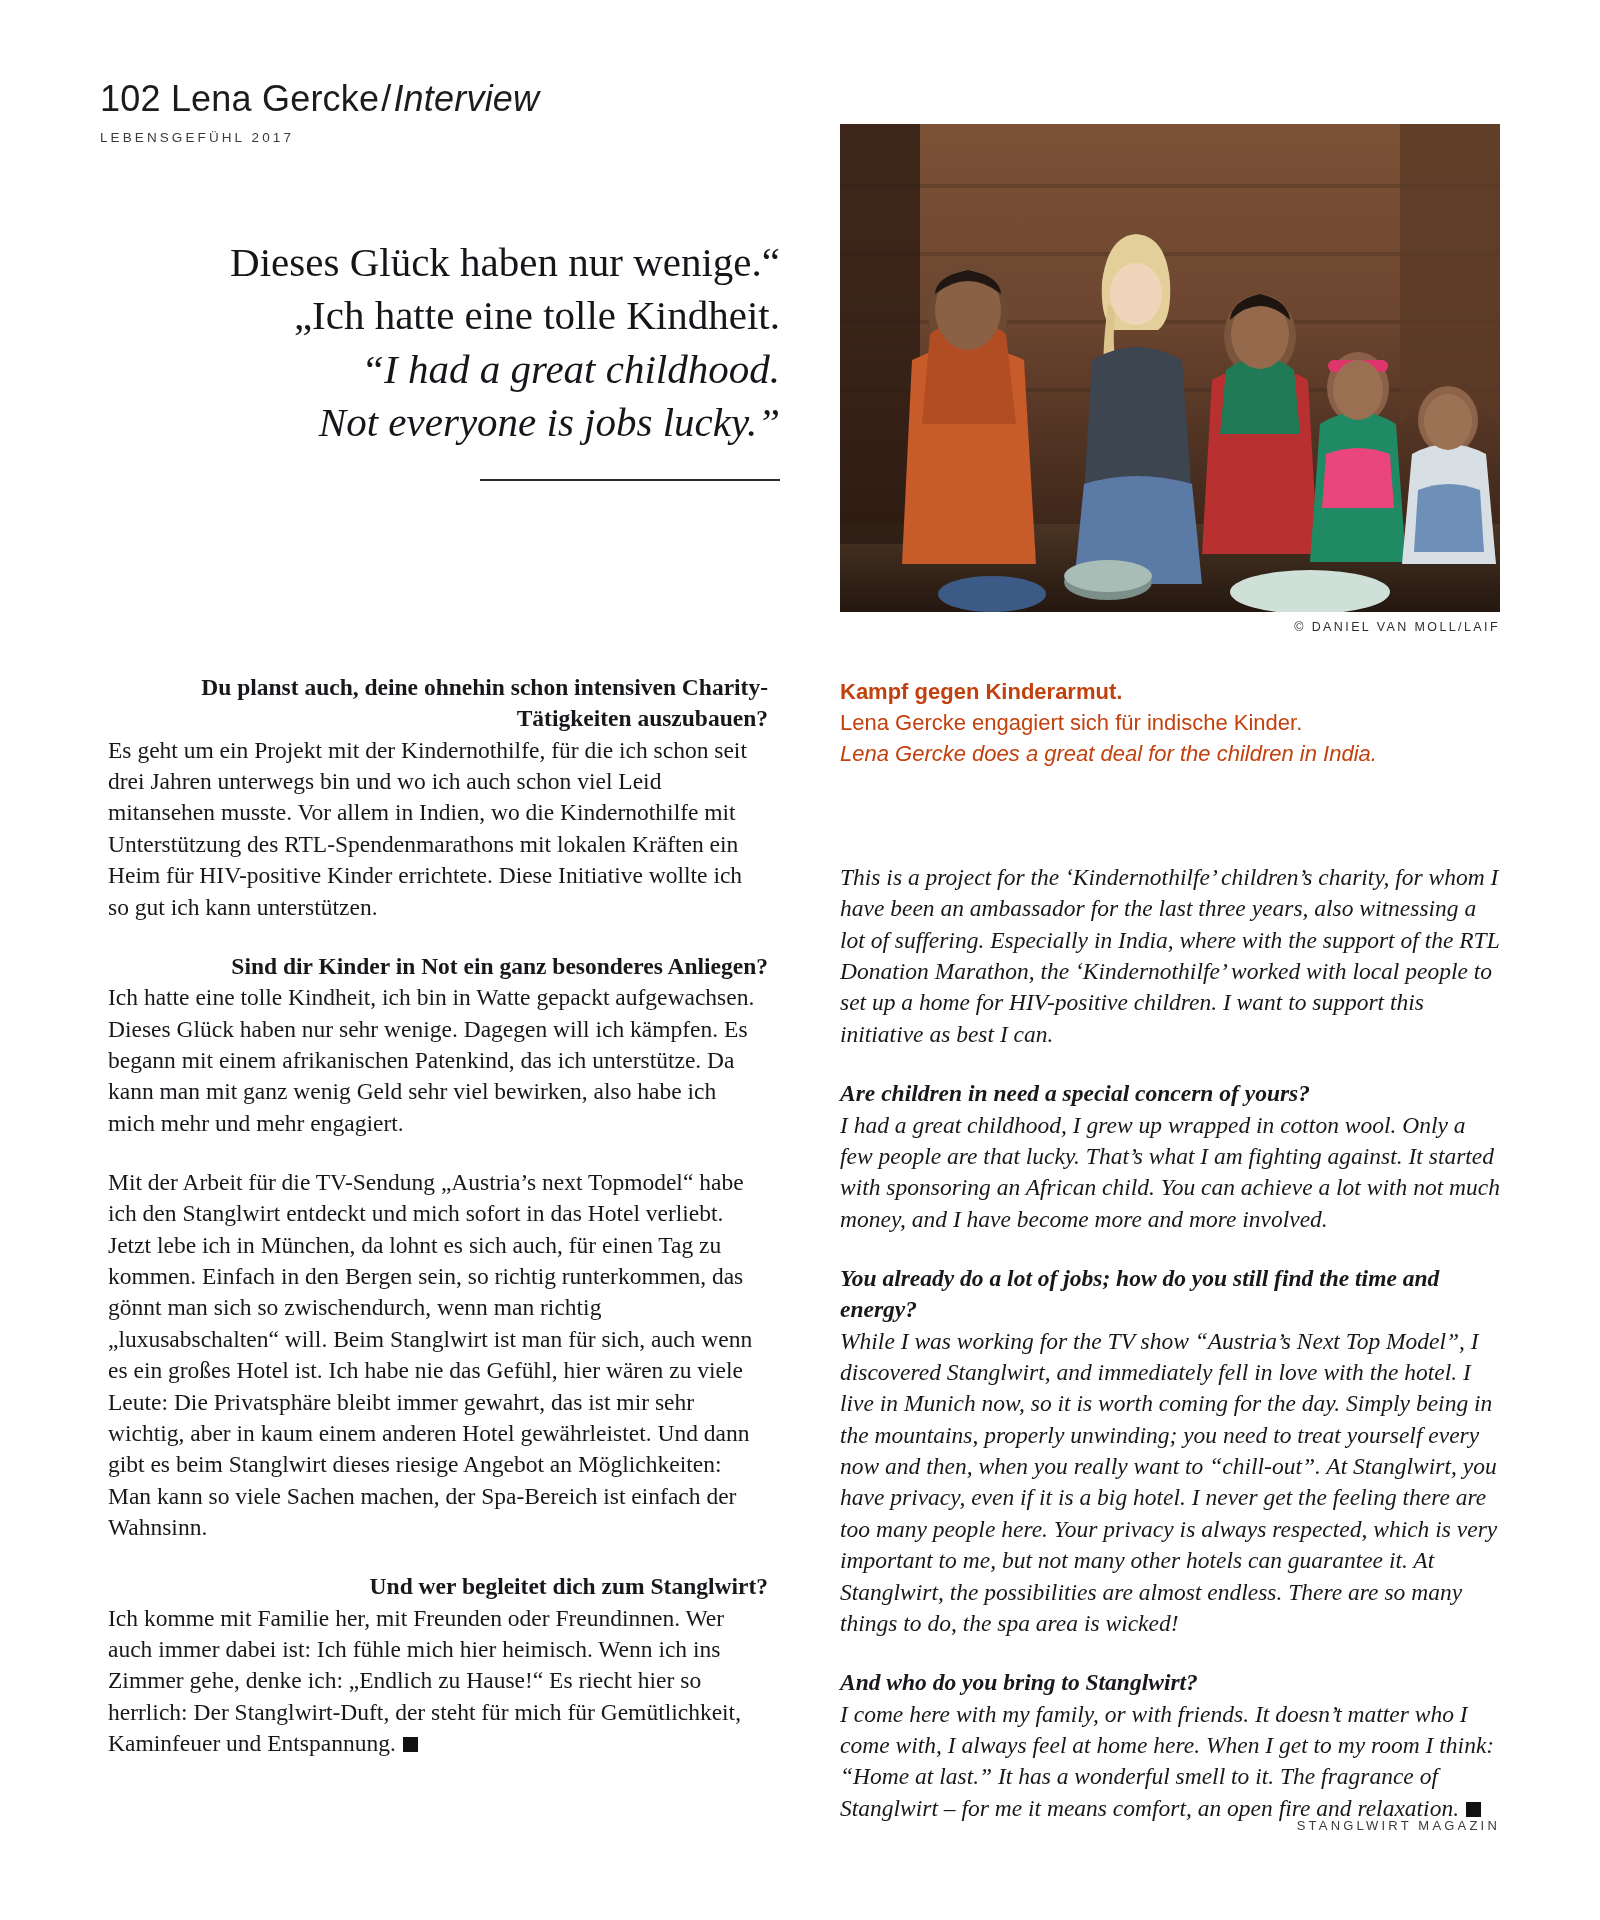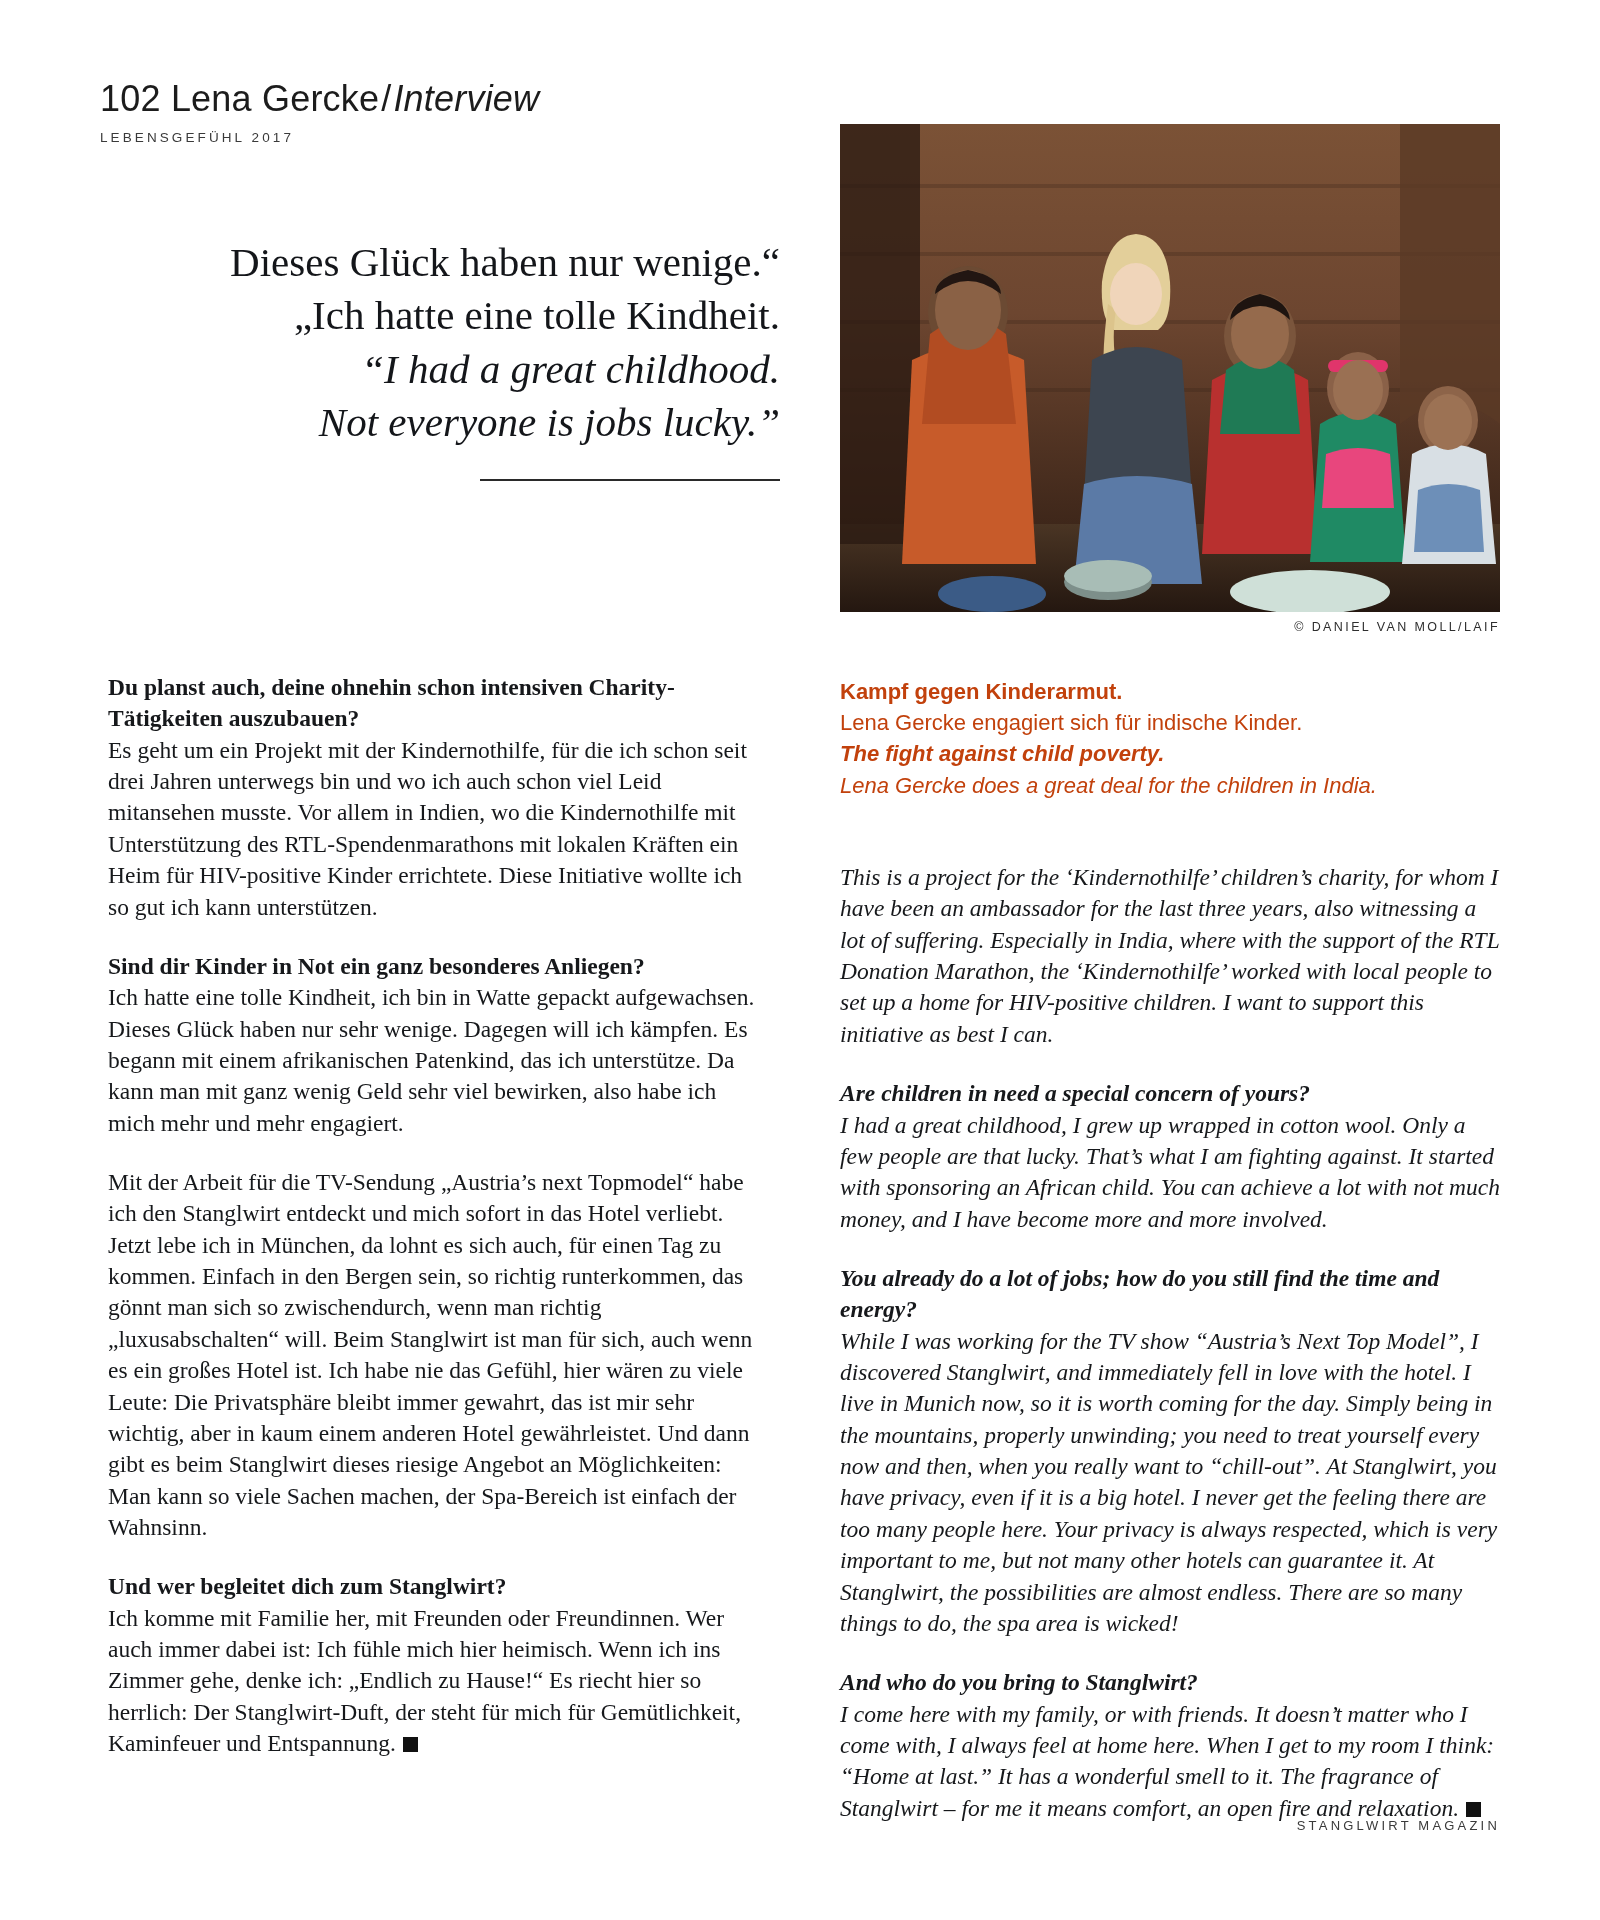--- a/index.html
+++ b/index.html
@@ -131,21 +131,21 @@
   .qa:last-child { margin-bottom: 0; }
 
   .q, .a {
     font-family: "Liberation Serif", serif;
     font-size: 23.5px;
     line-height: 1.335;
     color: #16181b;
     margin: 0;
     text-align: left;
   }
-  .col-de .q { font-weight: bold; }
+  .col-de .q { font-weight: bold; text-align: right; }
   .col-de .a { font-weight: normal; }
   .col-en .q { font-weight: bold; font-style: italic; }
   .col-en .a { font-weight: normal; font-style: italic; }
 
   .endmark {
     display: inline-block;
     width: 15px;
     height: 15px;
     background: #111111;
     margin-left: 7px;
@@ -261,21 +261,20 @@
 
         <rect x="0" y="0" width="660" height="488" fill="none"></rect>
       </svg>
     </div>
     <div class="photo-credit">© DANIEL VAN MOLL/LAIF</div>
   </div>
 
   <div class="caption">
     <div class="cap-de-title">Kampf gegen Kinderarmut.</div>
     <div class="cap-de-text">Lena Gercke engagiert sich für indische Kinder.</div>
-    <div class="cap-en-title">The fight against child poverty.</div>
     <div class="cap-en-text">Lena Gercke does a great deal for the children in India.</div>
   </div>
 
   <div class="col col-de" id="col-de">
       <div class="qa">
         <p class="q">Du planst auch, deine ohnehin schon intensiven Charity-Tätigkeiten auszubauen?</p>
         <p class="a">Es geht um ein Projekt mit der Kindernothilfe, für die ich schon seit drei Jahren unterwegs bin und wo ich auch schon viel Leid mitansehen musste. Vor allem in Indien, wo die Kindernothilfe mit Unterstützung des RTL-Spendenmarathons mit lokalen Kräften ein Heim für HIV-positive Kinder errichtete. Diese Initiative wollte ich so gut ich kann unterstützen.</p>
       </div>
       <div class="qa">
         <p class="q">Sind dir Kinder in Not ein ganz besonderes Anliegen?</p>

